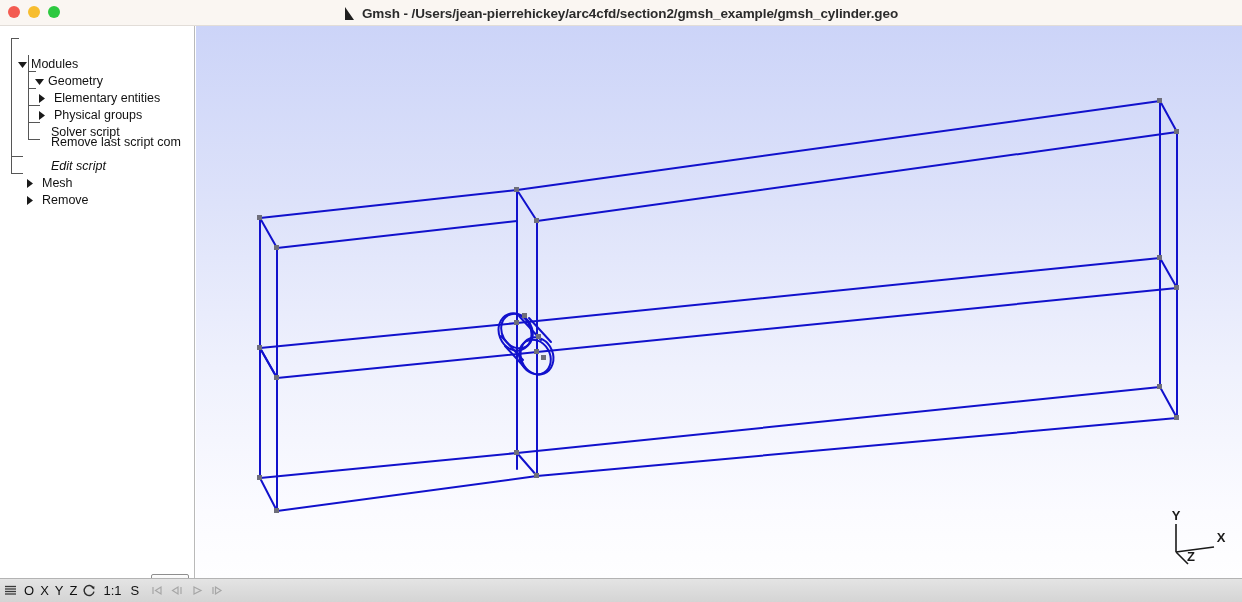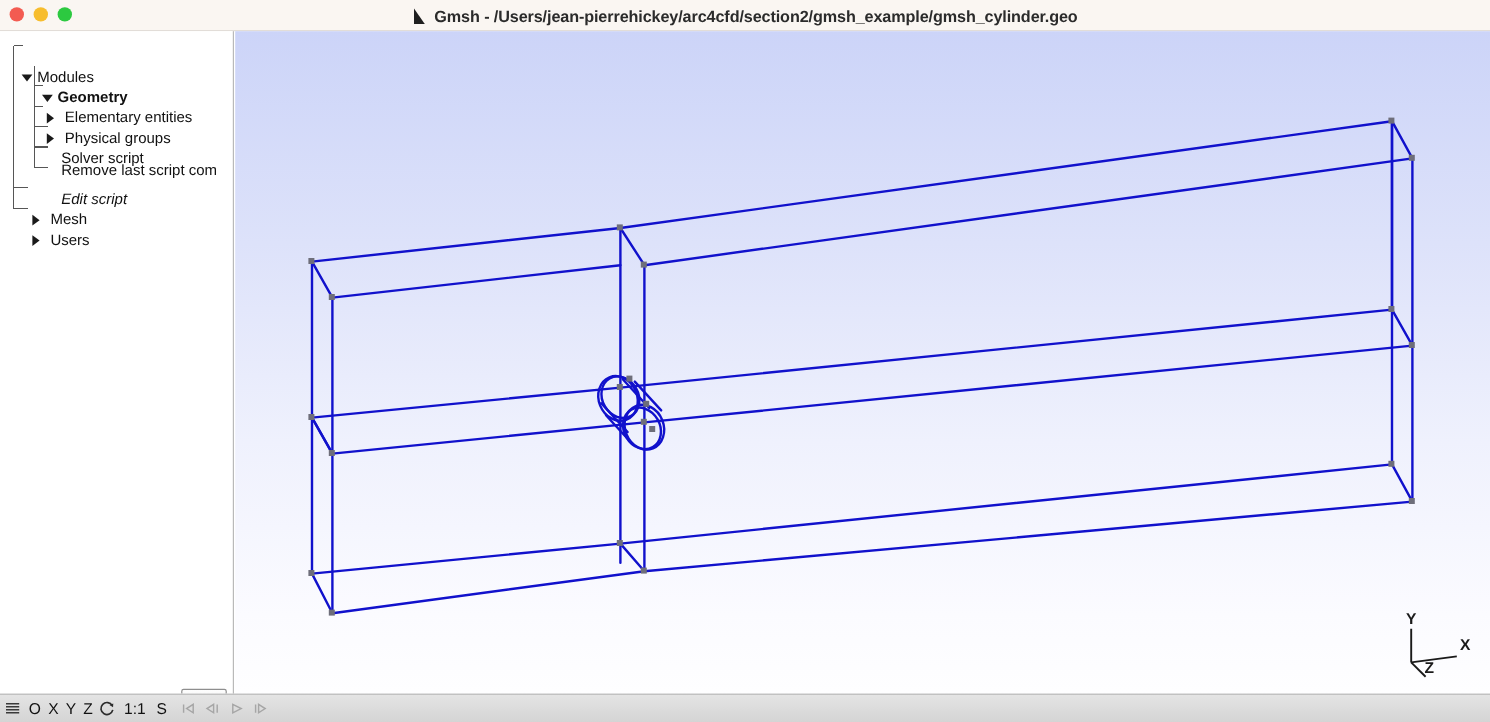--- a/index.html
+++ b/index.html
@@ -229,21 +229,21 @@
         </g>
       </svg>
 
       <div class="tree-row" style="left:17px; top:30px;">
         <svg class="tri" viewBox="0 0 11 11">
           <polygon points="1,3 10,3 5.5,9" fill="#1a1a1a"></polygon>
         </svg>
         <span class="tree-label">Modules</span>
       </div>
 
-      <div class="tree-row" style="left:34px; top:47px;font-weight:bold;">
+      <div class="tree-row" style="left:34px; top:47px;">
         <svg class="tri" viewBox="0 0 11 11">
           <polygon points="1,3 10,3 5.5,9" fill="#1a1a1a"></polygon>
         </svg>
         <span class="tree-label">Geometry</span>
       </div>
 
       <div class="tree-row" style="left:36px; top:64px;">
         <svg class="tri" viewBox="0 0 11 11">
           <polygon points="3,1 9,5.5 3,10" fill="#1a1a1a"></polygon>
         </svg>
@@ -273,21 +273,21 @@
         <svg class="tri" viewBox="0 0 11 11">
           <polygon points="3,1 9,5.5 3,10" fill="#1a1a1a"></polygon>
         </svg>
         <span class="tree-label" style="margin-left:4px">Mesh</span>
       </div>
 
       <div class="tree-row" style="left:24px; top:166px;">
         <svg class="tri" viewBox="0 0 11 11">
           <polygon points="3,1 9,5.5 3,10" fill="#1a1a1a"></polygon>
         </svg>
-        <span class="tree-label" style="margin-left:4px">Users</span>
+        <span class="tree-label" style="margin-left:4px">Remove</span>
       </div>
     </div>
 
     <div class="gear-btn">
       
       
     </div>
   </div>
 
   <div class="viewport">

